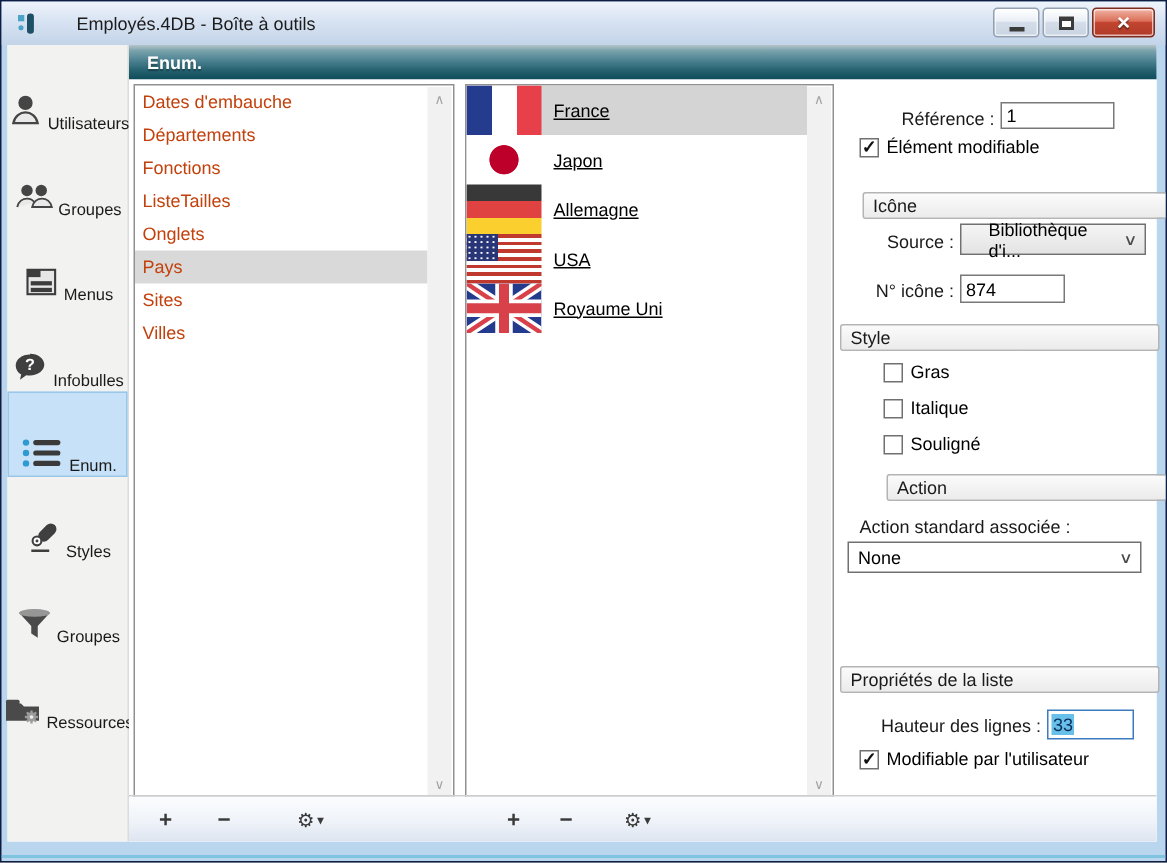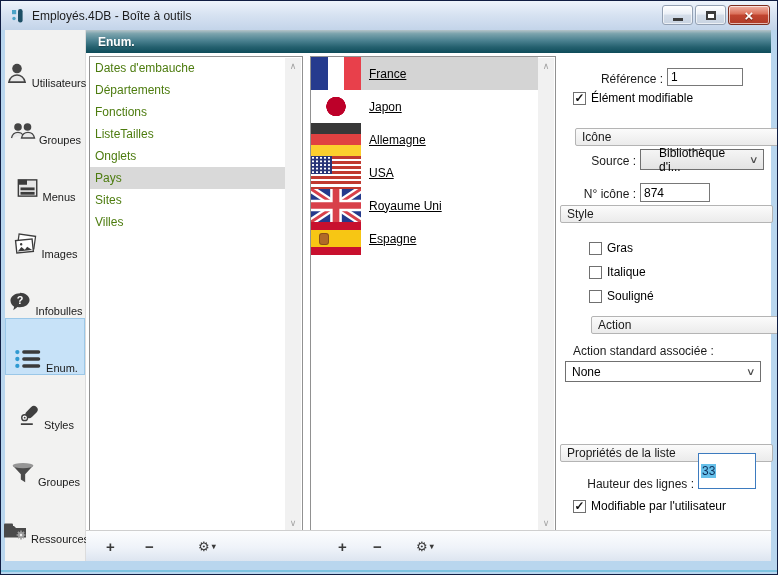--- a/index.html
+++ b/index.html
@@ -10,21 +10,21 @@
     position:relative; width:778px; height:575px;
     background:#b9d6ee;
     border:1px solid #101d42;
     overflow:hidden;
   }
 
   
   .titlebar{
     position:absolute; left:0; top:0; right:0; height:29px;
     background:linear-gradient(180deg,#eef4fb 0%,#d8e3f2 45%,#c3d4e9 100%);
-    display:flex; align-items:center; padding-left:9px;
+    display:flex; align-items:center; padding-left:9px;gap:19px;
   }
   .app-icon{ width:16px; height:16px; margin-right:6px; display:inline-flex; }
   .title-text{ font-size:12px; color:#1c1c1c; }
   .winbtns{ position:absolute; top:4px; right:7px; display:flex; gap:2px; }
   .wbtn{
     width:31px; height:20px; border:1px solid #94a1b3; border-radius:3px;
     background:linear-gradient(180deg,#ffffff,#eaeff6 45%,#d4dde9 50%,#c8d3e1);
     display:flex; align-items:center; justify-content:center;
     box-shadow:inset 0 0 0 1px rgba(255,255,255,.65);
   }
@@ -76,21 +76,21 @@
   .flag-list{ left:224px; width:246px;text-decoration:underline; }
 
   .scroll{
     position:absolute; top:1px; bottom:1px; right:1px; width:16px;
     background:#f1f1f1; display:flex; flex-direction:column;
     justify-content:space-between; align-items:center;
   }
   .scroll .arr{ color:#a3a3a3; font-size:9px; height:15px; line-height:16px; }
 
   .enum-item{
-    height:22px; line-height:22px; padding-left:5px; font-size:12px; color:#4d7c0f;
+    height:22px; line-height:22px; padding-left:5px; font-size:12px; color:#c2410c;
     width:calc(100% - 17px);
   }
   .enum-item.selected{ background:#d9d9d9; }
 
   .flag-row{ height:33px; display:flex; align-items:center; width:calc(100% - 17px); }
   .flag-row.selected{ background:#d4d4d4; }
   .flag{ width:50px; height:33px; flex:none; position:relative; }
   .flag svg{ display:block; width:50px; height:33px; }
   .flag-label{ margin-left:8px; font-size:12px; color:#000; }
 
@@ -220,33 +220,20 @@
           <svg viewBox="0 0 24 24" width="26" height="26">
             <rect x="4" y="4.5" width="17" height="15" fill="#e6e6e6" stroke="#3c3c3c" stroke-width="1.3"></rect>
             <rect x="4" y="4.5" width="8" height="4.5" fill="#3c3c3c"></rect>
             <rect x="6" y="11.5" width="13" height="2.6" fill="#3c3c3c"></rect>
             <rect x="6" y="15.6" width="13" height="2.6" fill="#3c3c3c"></rect>
           </svg>
         </span>
         <span class="side-label">Menus</span>
       </div>
 
-      <div class="side-item">
-        <span class="side-ic">
-          <svg viewBox="0 0 26 24" width="27" height="26">
-            <rect x="6" y="2.5" width="16" height="12" transform="rotate(8 14 8)" fill="#fff" stroke="#3c3c3c" stroke-width="1.2"></rect>
-            <g transform="rotate(-6 12 13)">
-              <rect x="4" y="7" width="16" height="12" fill="#fff" stroke="#3c3c3c" stroke-width="1.3"></rect>
-              <circle cx="9" cy="11" r="1.2" fill="#3c3c3c"></circle>
-              <path d="M5 17.5 l4-4 3 3 2.5-2.5 4.5 3.5 z" fill="#3c3c3c"></path>
-            </g>
-          </svg>
-        </span>
-        <span class="side-label">Images</span>
-      </div>
 
       <div class="side-item">
         <span class="side-ic">
           <svg viewBox="0 0 24 24" width="26" height="26">
             <path d="M12 3.5c4.9 0 8.8 3 8.8 6.7s-3.9 6.7-8.8 6.7c-.8 0-1.6-.1-2.3-.2L5.8 19.6l.8-3.3c-2.1-1.2-3.4-3.3-3.4-5.6 0-3.7 3.9-6.7 8.8-6.7z" fill="#3f3f3f"></path>
             <text x="12" y="13.6" font-size="10" font-weight="bold" fill="#fff" text-anchor="middle" font-family="Liberation Sans, sans-serif">?</text>
           </svg>
         </span>
         <span class="side-label">Infobulles</span>
       </div>
@@ -353,24 +340,20 @@
               <rect width="60" height="40" fill="#243a8c"></rect>
               <path d="M0,0 L60,40 M60,0 L0,40" stroke="#fff" stroke-width="9"></path>
               <path d="M0,0 L60,40 M60,0 L0,40" stroke="#d8404a" stroke-width="3.6"></path>
               <path d="M30,0 V40 M0,20 H60" stroke="#fff" stroke-width="14"></path>
               <path d="M30,0 V40 M0,20 H60" stroke="#d8404a" stroke-width="8"></path>
             </svg>
           </span>
           <span class="flag-label">Royaume Uni</span>
         </div>
 
-        <div class="flag-row">
-          <span class="flag flag-espagne"></span>
-          <span class="flag-label">Espagne</span>
-        </div>
 
         <div class="scroll">
           <span class="arr">∧</span>
           <span class="arr">∨</span>
         </div>
       </div>
 
       <div class="fld-label r-align" style="left:470px;top:19px;width:107px;">Référence :</div>
       <input class="txt" style="left: 581px; top: 15px; width: 76px; height: 18px;" readonly="" value="1">
 
@@ -385,21 +368,21 @@
 
       <div class="fld-label r-align" style="left:470px;top:101px;width:80px;">Source :</div>
       <div class="dd gray" style="left:554px;top:96px;width:124px;height:21px;">
         <span>Bibliothèque d'i...</span>
         <span class="caret">∨</span>
       </div>
 
       <div class="fld-label r-align" style="left:470px;top:134px;width:80px;">N° icône :</div>
       <input class="txt" style="left: 554px; top: 130px; width: 70px; height: 19px;" readonly="" value="874">
 
-      <div class="group-hdr" style="top:152px;">Style</div>
+      <div class="group-hdr" style="top:163px;">Style</div>
 
       <div class="cb-row" style="left:503px;top:188px;">
         <span class="cb"></span>
         <span>Gras</span>
       </div>
       <div class="cb-row" style="left:503px;top:212px;">
         <span class="cb"></span>
         <span>Italique</span>
       </div>
       <div class="cb-row" style="left:503px;top:236px;">
@@ -411,21 +394,21 @@
 
       <div class="fld-label" style="left:487px;top:291px;">Action standard associée :</div>
       <div class="dd" style="left:479px;top:308px;width:196px;height:21px;">
         <span>None</span>
         <span class="caret">∨</span>
       </div>
 
       <div class="group-hdr" style="top:391px;">Propriétés de la liste</div>
 
       <div class="fld-label r-align" style="left:480px;top:424px;width:128px;">Hauteur des lignes :</div>
-      <div class="sel-input" style="left:612px;top:400px;width:58px;height:36px;">
+      <div class="sel-input" style="left:612px;top:420px;width:58px;height:20px;">
         <span class="sel">33</span>
       </div>
 
       <div class="cb-row" style="left:487px;top:446px;">
         <span class="cb checked">
             <span class="tick">✓</span>
           </span>
         <span>Modifiable par l'utilisateur</span>
       </div>
 

